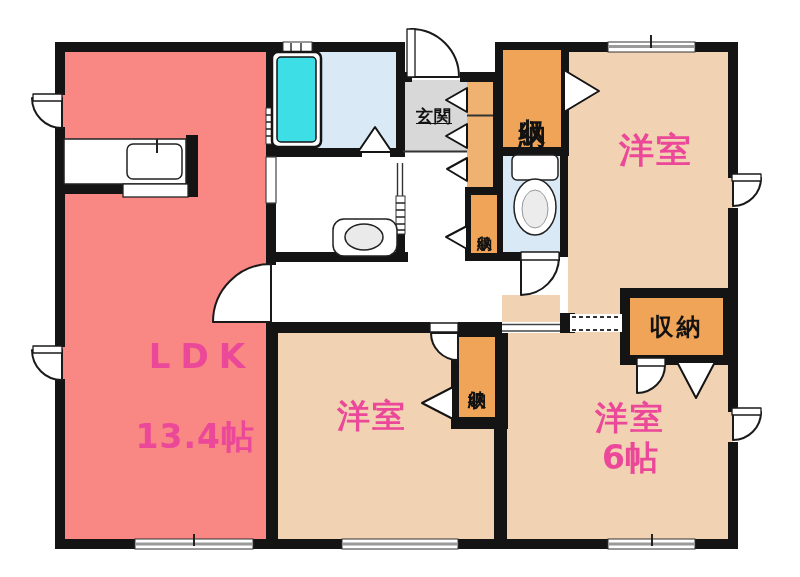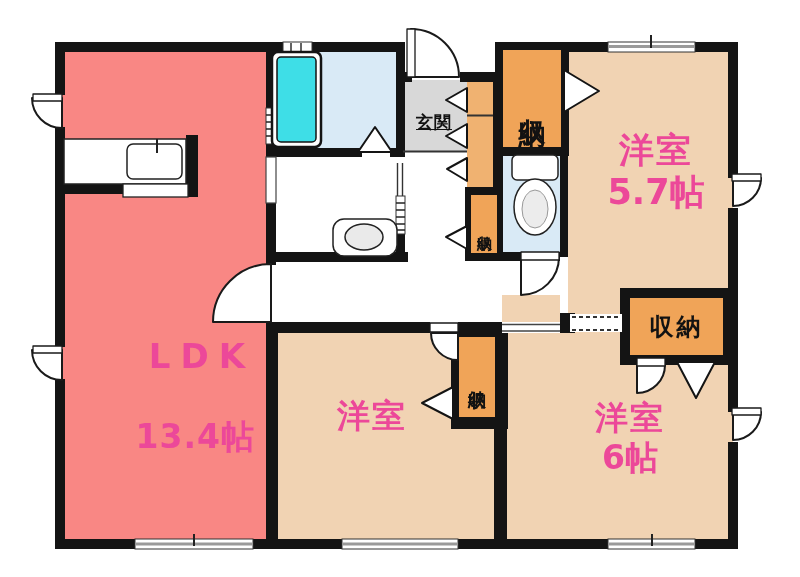--- a/index.html
+++ b/index.html
@@ -221,30 +221,29 @@
       <path d="M 677 362 L 715 362 L 696 398 Z"></path>
     </g>
   </svg>
 
   <div class="room-label ldk" style="left:85px;top:336px;width:170px;text-align:right;">
     <span class="nm">LDK</span>
     <span class="sz">13.4帖</span>
   </div>
   <div class="room-label b57" style="left:570px;top:129px;width:172px;">
     <span class="nm">洋室</span>
-    <span class="sz">5.7帖</span>
   </div>
   <div class="room-label b54" style="left:288px;top:396px;width:168px;">
     <span class="nm">洋室</span>
   </div>
   <div class="room-label b6" style="left:546px;top:398px;width:168px;">
     <span class="nm">洋室</span>
     <span class="sz">6帖</span>
   </div>
-  <div class="genkan-label" style="left:401px;top:88px;width:66px;height:68px;text-decoration:underline;">
+  <div class="genkan-label" style="left:401px;top:82px;width:66px;height:68px;text-decoration:underline;">
     <span>玄関</span>
   </div>
 
   <div class="closet-label vert cl-entry" style="left:503px;top:50px;width:58px;height:97px;">
     <span>収納</span>
   </div>
   <div class="closet-label vert cl-hall" style="left:471px;top:195px;width:26px;height:58px;">
     <span>収納</span>
   </div>
   <div class="closet-label vert cl-54" style="left:459px;top:337px;width:36px;height:80px;">

